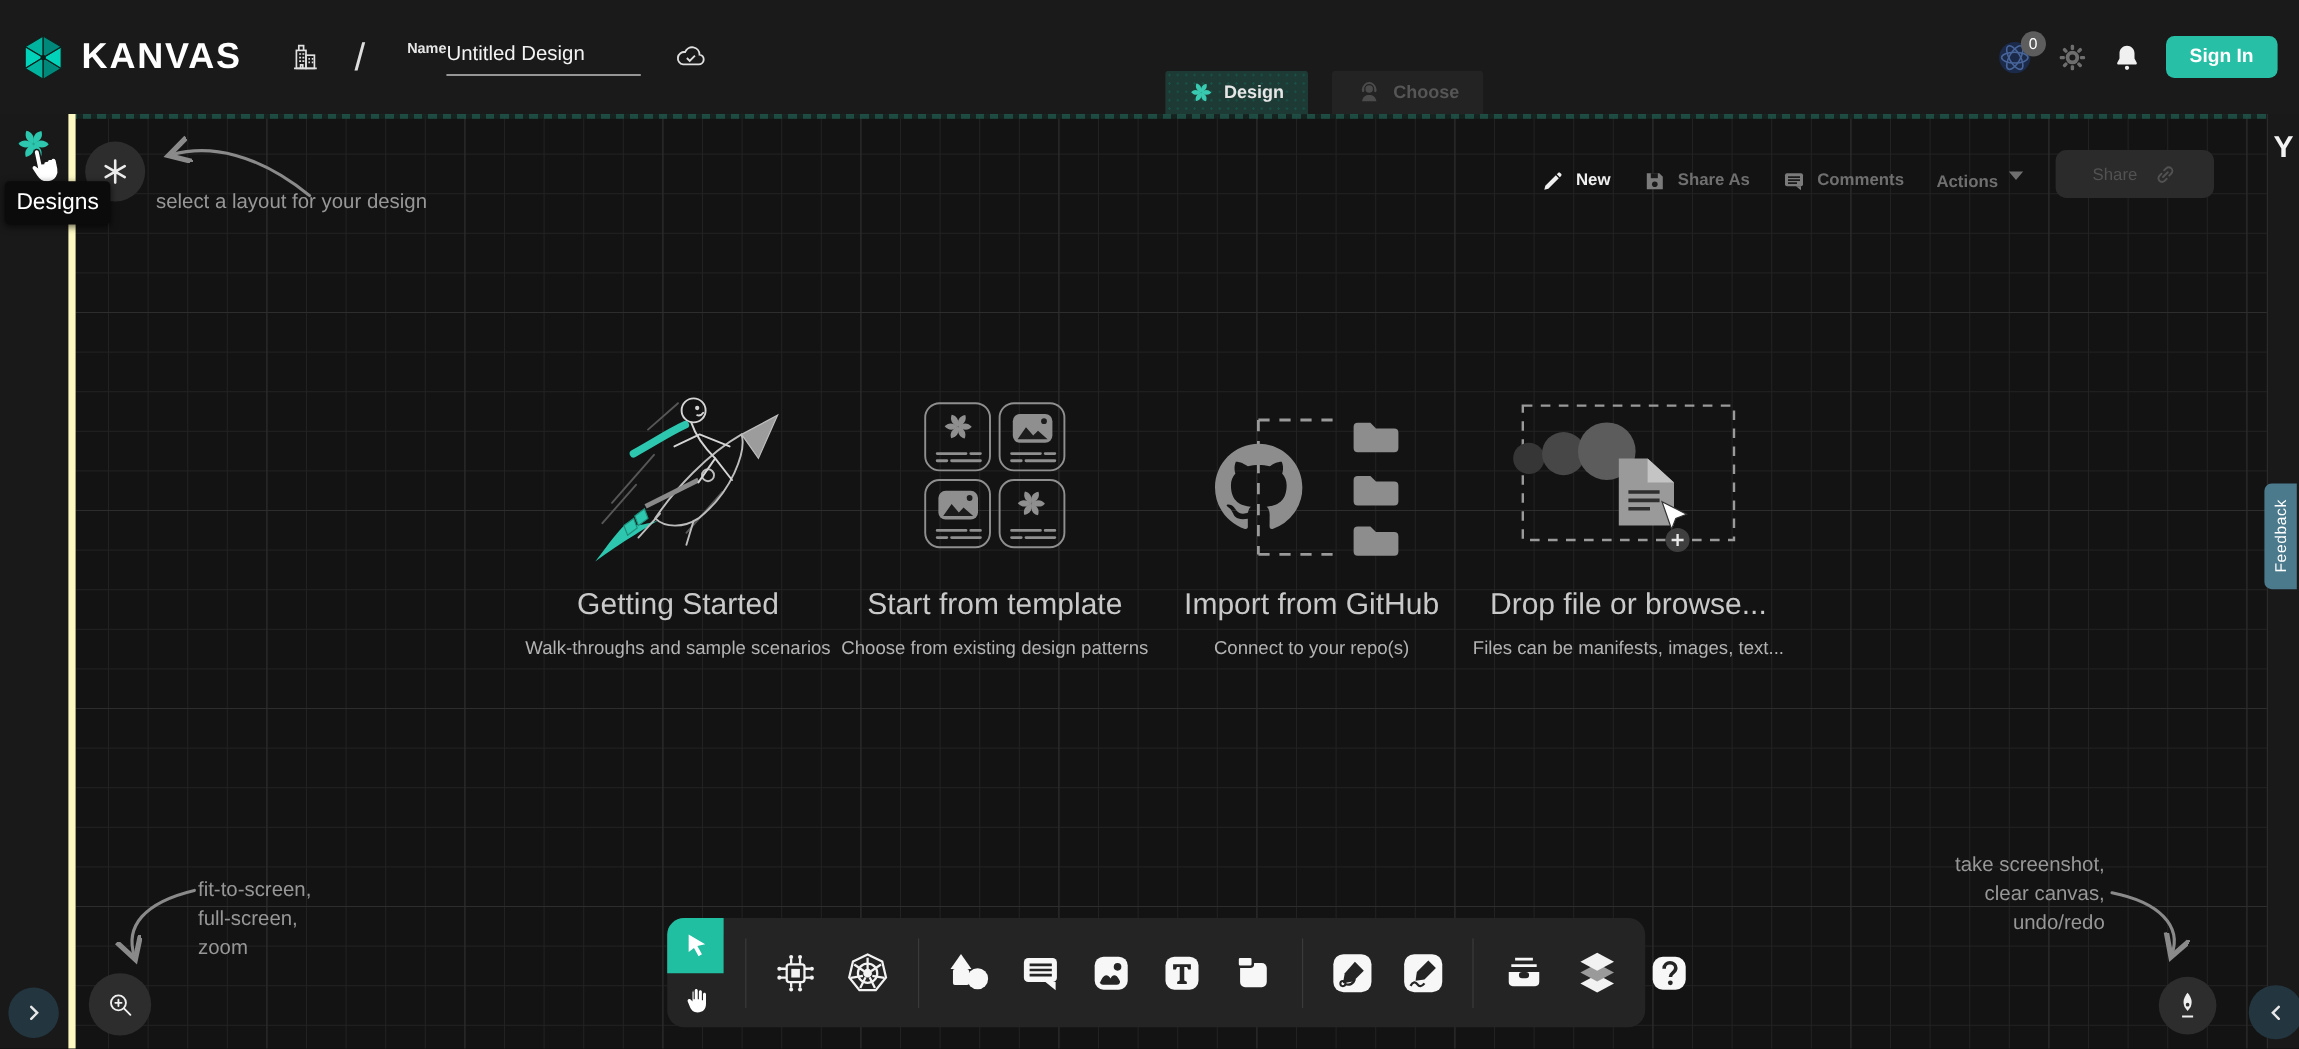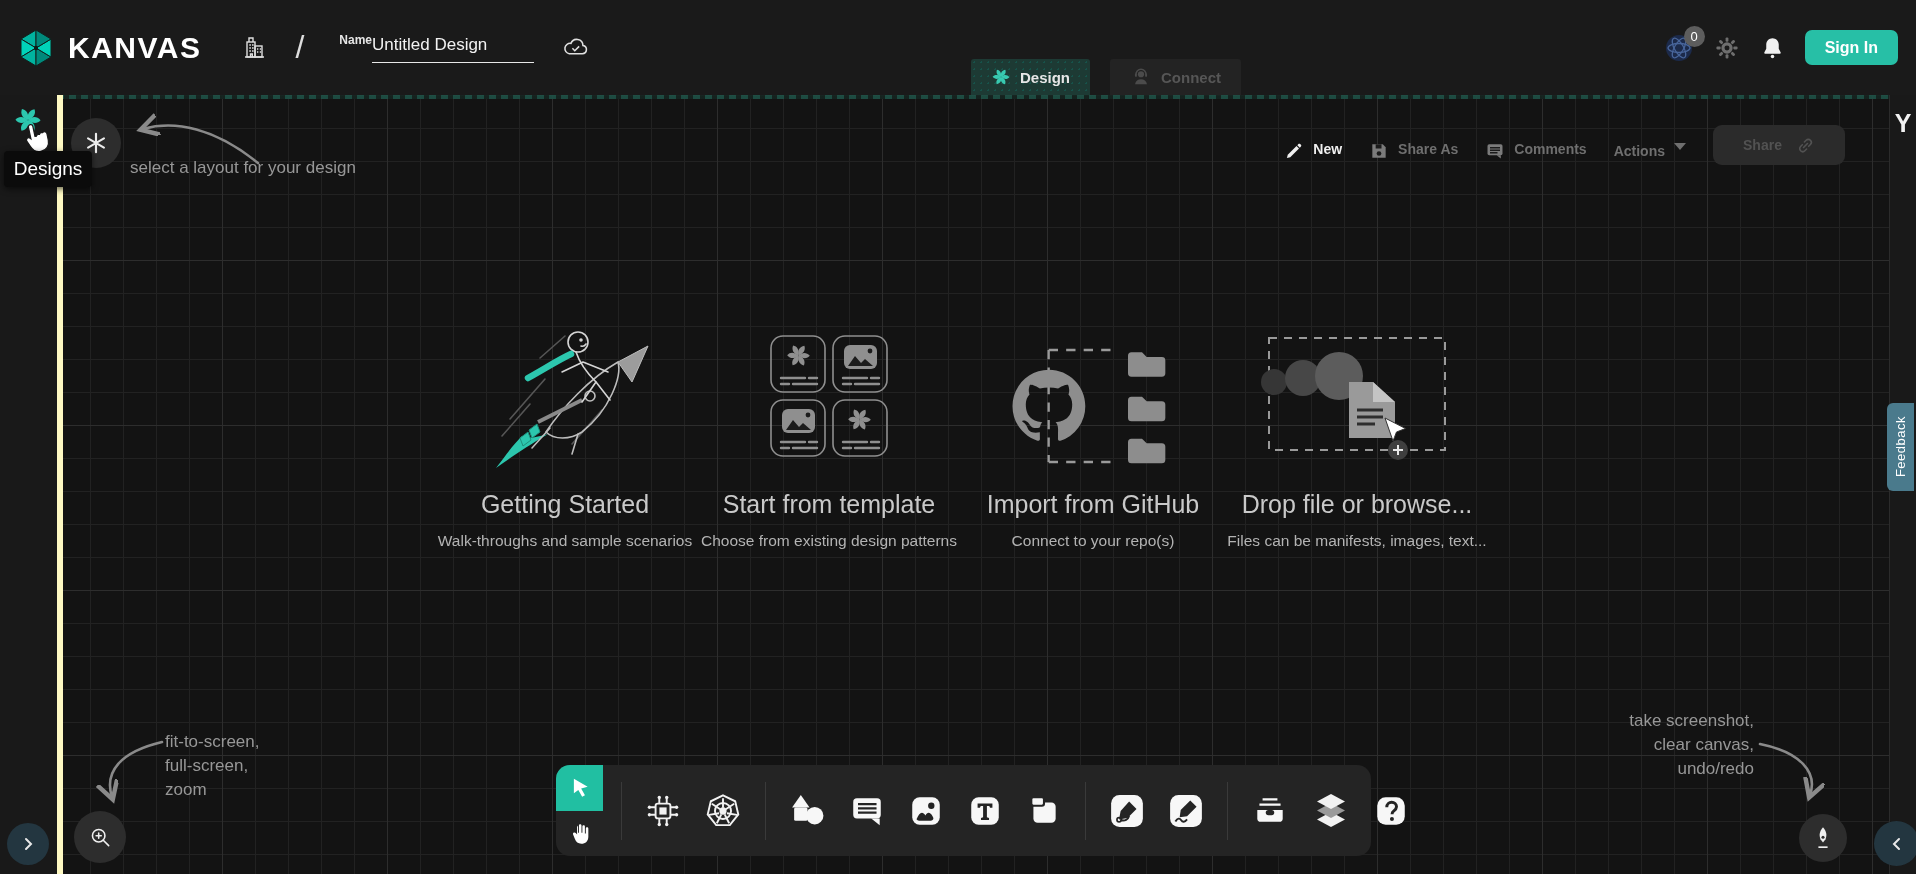--- a/index.html
+++ b/index.html
@@ -78,21 +78,21 @@
   .hist-hint{right:136px;top:614px;text-align:right;}
 
   .arrows{position:absolute;left:0;top:0;width:100%;height:100%;pointer-events:none;}
 
   .design-actions{position:absolute;top:30px;right:45px;display:flex;align-items:center;gap:27px;}
   .action-item{display:flex;align-items:flex-start;gap:9px;font-size:14px;font-weight:bold;color:#6f6f6f;margin-top:12px;}
   .action-item.primary{color:#f0f0f0;}
   .caret{width:0;height:0;border-left:6px solid transparent;border-right:6px solid transparent;
          border-top:7px solid #6f6f6f;}
   .share-btn{display:flex;align-items:center;justify-content:center;gap:14px;width:132px;height:40px;
-         background:#2b2b2b;border-radius:9px;color:#525252;font-size:14px;font-weight:bold;}
+         background:#2b2b2b;border-radius:9px;color:#525252;font-size:14px;font-weight:normal;}
 
   .options{position:absolute;left:376px;top:226px;display:flex;}
   .option{width:264px;display:flex;flex-direction:column;align-items:center;text-align:center;}
   .option .gfx{height:155px;display:flex;align-items:flex-end;justify-content:center;}
   .option .title{margin-top:14px;color:#c9c9c9;font-size:25px;}
   .option .subtitle{margin-top:13px;color:#b3b3b3;font-size:15.5px;}
 
   
   .dock{position:absolute;left:499px;top:670px;width:815px;height:91px;background:#242424;
         border-radius:14px;display:flex;align-items:center;}
@@ -175,21 +175,21 @@
         <span data-interactable="false">Design</span>
       </div>
       <div class="tab inactive" data-interactable="true">
         <svg width="22" height="22" viewBox="0 0 24 24" fill="#4b4b4b" data-interactable="false">
           <circle cx="12" cy="9" r="3.4"></circle>
           <path d="M5.5 20c.6-3.8 3.2-5.6 6.5-5.6s5.9 1.8 6.5 5.6z"></path>
           <path d="M6.5 9a5.5 5.5 0 0 1 11 0" fill="none" stroke="#4b4b4b" stroke-width="1.7"></path>
           <rect x="5.4" y="8.2" width="2.1" height="3.6" rx="1"></rect>
           <rect x="16.5" y="8.2" width="2.1" height="3.6" rx="1"></rect>
         </svg>
-        <span data-interactable="false">Connect</span>
+        <span data-interactable="false">Choose</span>
       </div>
     </div>
 
     <div class="hdr-right" data-interactable="false">
       <div class="avatar-wrap" data-interactable="true">
         <svg width="30" height="30" viewBox="0 0 30 30" data-interactable="false">
           <circle cx="15" cy="15" r="13" fill="#1c2a4a"></circle>
           <g fill="none" stroke="#48659a" stroke-width="1.3">
             <ellipse cx="15" cy="15" rx="11" ry="4.5"></ellipse>
             <ellipse cx="15" cy="15" rx="11" ry="4.5" transform="rotate(60 15 15)"></ellipse>

